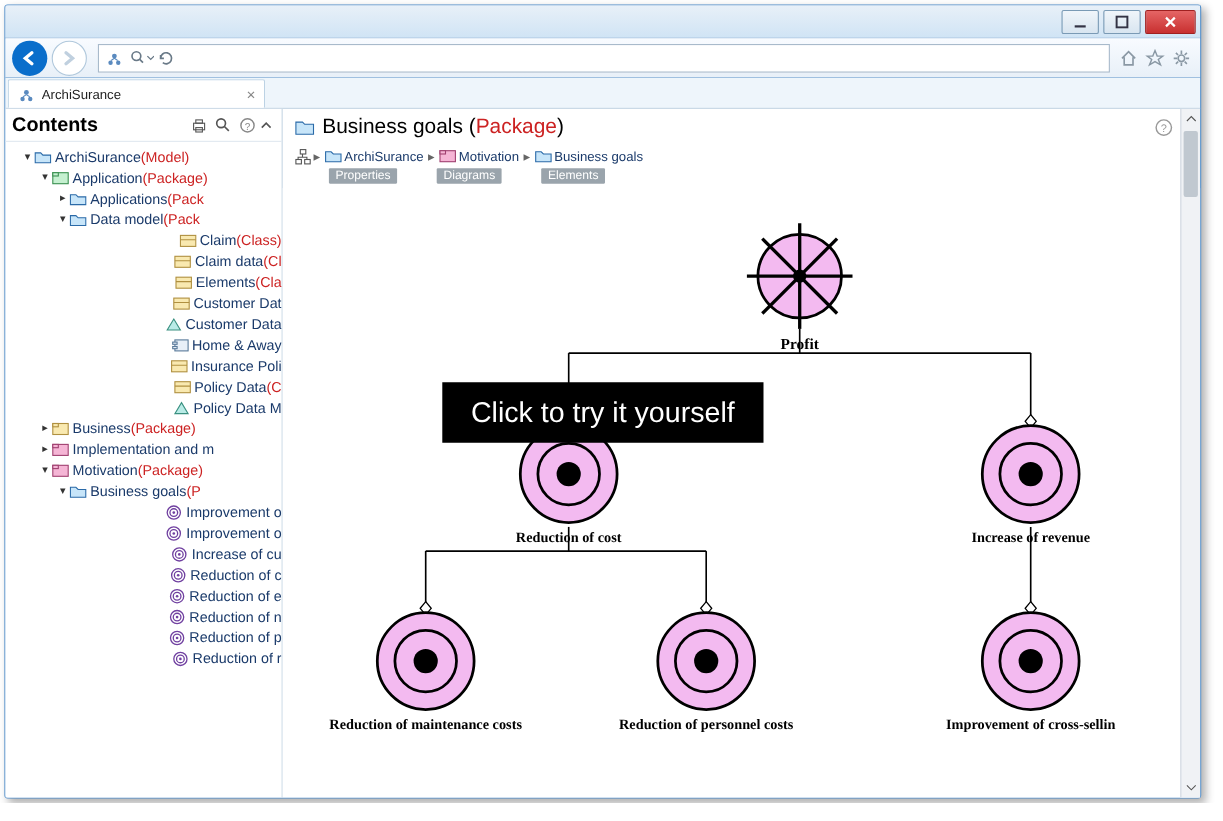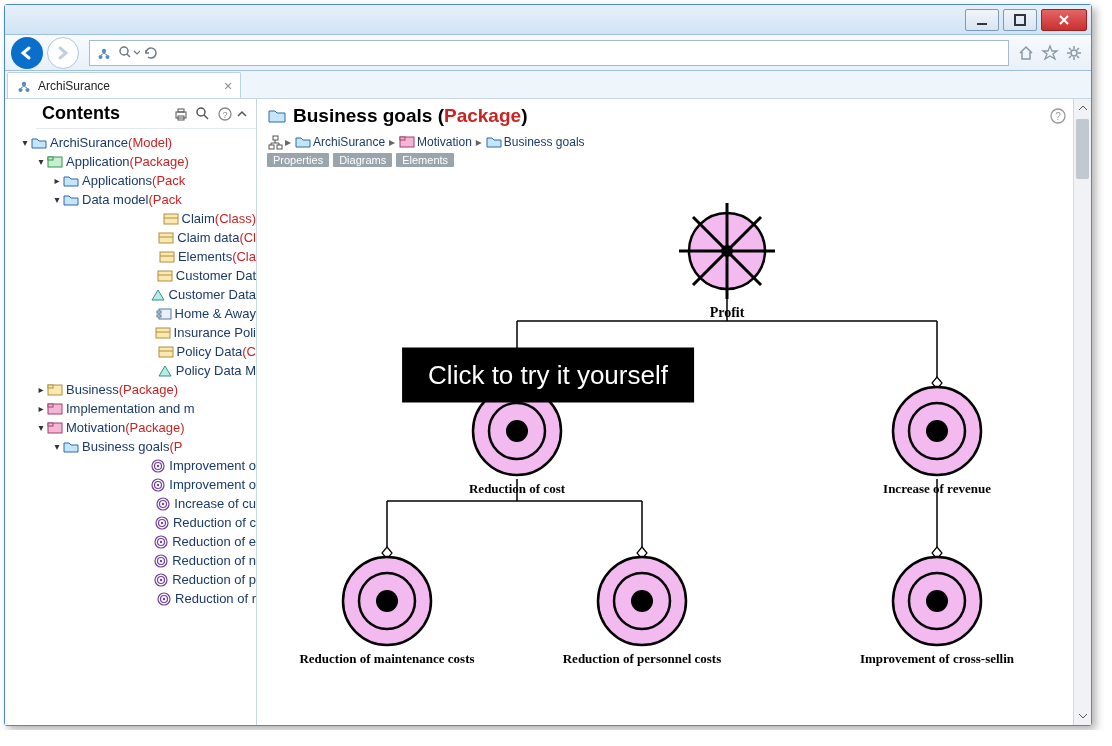--- a/index.html
+++ b/index.html
@@ -24,50 +24,50 @@
 
 .tabstrip { height: 28px; background: #eef5fb; border-bottom: 1px solid #c6d6e4; display: flex; align-items: flex-end; }
 .tab { height: 26px; display: flex; align-items: center; padding: 0 8px; border: 1px solid #bcd2e4; border-bottom: none; background: #fff; margin-left: 2px; border-radius: 2px 2px 0 0; }
 .tab .tab-icon { width: 16px; height: 16px; margin-right: 6px; }
 .tab .tab-label { font-size: 12px; color: #222; width: 180px; white-space: nowrap; overflow: hidden; }
 .tab .tab-close { color: #888; cursor: pointer; font-size: 14px; margin-left: 6px; }
 
 .content { display: flex; height: calc(100% - 94px); }
 
 .sidepanel { width: 252px; border-right: 1px solid #c6d6e4; display: flex; flex-direction: column; background: #fff; }
-.side-head { display: flex; align-items: center; padding: 4px 6px; border-bottom: 1px solid #e0e8f0; margin-left: 31px; }
+.side-head { display: flex; align-items: center; padding: 4px 6px; border-bottom: 1px solid #e0e8f0; }
 .side-title { font-size: 18px; font-weight: bold; flex: 1; }
 .side-tool { width: 18px; height: 18px; margin-left: 4px; display: inline-flex; align-items: center; justify-content: center; color: #666; cursor: pointer; }
 .side-scroll { width: 16px; display: inline-flex; align-items: center; justify-content: center; color: #555; }
 
 .tree { flex: 1; overflow: hidden; padding: 4px 0 4px 4px; font-size: 13px; line-height: 19px; white-space: nowrap; }
 .tree-row { display: flex; align-items: center; height: 19px; cursor: pointer; }
 .tree-row .toggle { width: 12px; text-align: center; color: #333; font-size: 10px; }
 .tree-row .ticon { width: 16px; height: 16px; margin-right: 3px; display: inline-flex; align-items: center; justify-content: center; }
 .tree-row .tlabel { color: #1a3a6a; }
 .tree-row .ttype { color: #c22; }
 .ind1 { padding-left: 10px; }
 .ind2 { padding-left: 26px; }
 .ind3 { padding-left: 42px; }
 .ind4 { padding-left: 58px; justify-content: flex-end; }
 
 .mainpanel { flex: 1; position: relative; display: flex; flex-direction: column; }
 .main-head { padding: 6px 10px; }
-.page-title { display: flex; align-items: center; font-size: 19px; font-weight: bold; }
+.page-title { display: flex; align-items: center; font-size: 19px; font-weight: normal; }
 .page-title .folder-icon { width: 20px; height: 18px; margin-right: 6px; }
 .page-title .type { color: #c22; text-align: right; }
 .help-corner { position: absolute; top: 8px; right: 24px; width: 18px; height: 18px; color: #777; }
 
 .breadcrumb { display: flex; align-items: center; gap: 4px; padding: 2px 10px 4px; font-size: 12px; }
 .breadcrumb .bc-text { color: #1a3a6a; }
 .breadcrumb .bc-sep { color: #666; }
 .breadcrumb .bc-icon { width: 14px; height: 14px; }
 
 .section-tabs { display: flex; gap: 4px; padding: 0 10px 4px; }
-.stab { background: #9aa4ac; color: #fff; font-size: 11px; padding: 1px 6px; border-radius: 1px; cursor: pointer; }
+.stab { background: #9aa4ac; color: #fff; font-size: 11px; padding: 1px 6px; border-radius: 1px; cursor: pointer; margin-left: 32px; }
 
 .diagram-area { flex: 1; position: relative; background: #fff; overflow: hidden; }
 .diagram-svg { width: 100%; height: 100%; }
 
 .overlay-banner { position: absolute; left: 50%; top: 370px; transform: translate(-50%, -50%); background: #000; color: #fff; padding: 12px 26px; font-size: 26px; }
 
 .vscroll { position: absolute; right: 0; top: 94px; bottom: 0; width: 18px; background: #f0f2f5; border-left: 1px solid #d0d8e0; }
 .vscroll .arrow { height: 18px; display: flex; align-items: center; justify-content: center; color: #555; }
 .vscroll .thumb { position: absolute; left: 2px; right: 2px; top: 20px; height: 60px; background: #c0c8d0; border-radius: 2px; }
 

